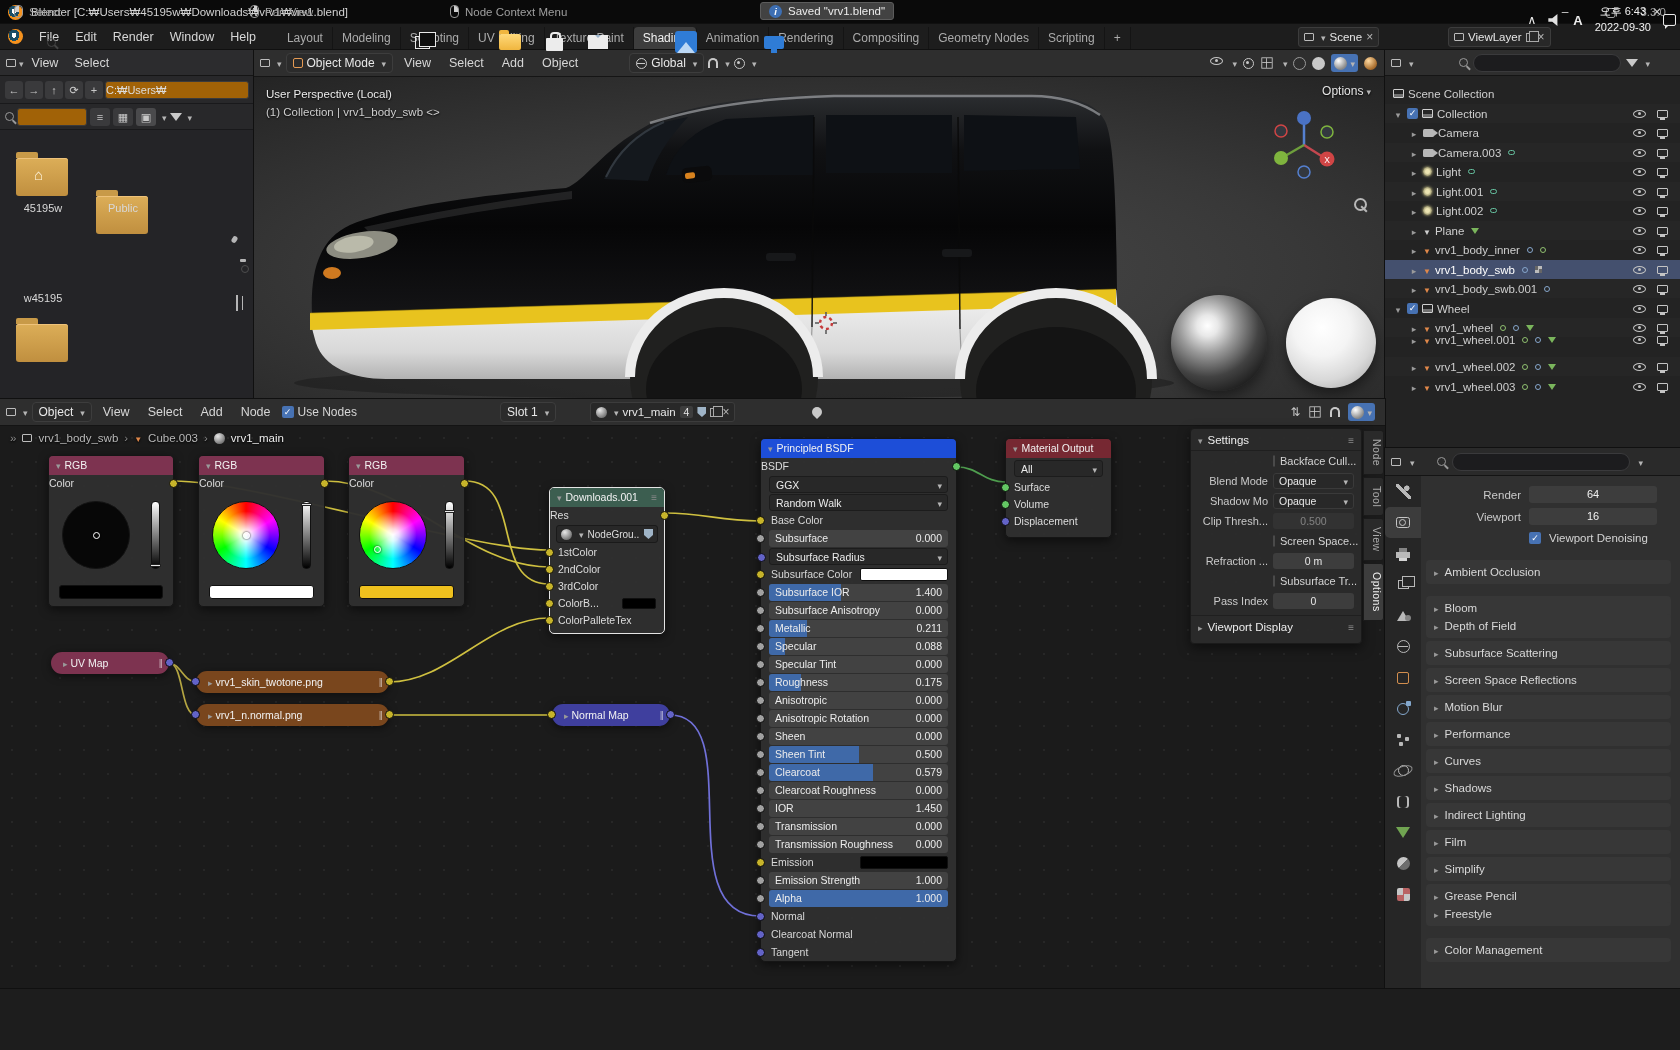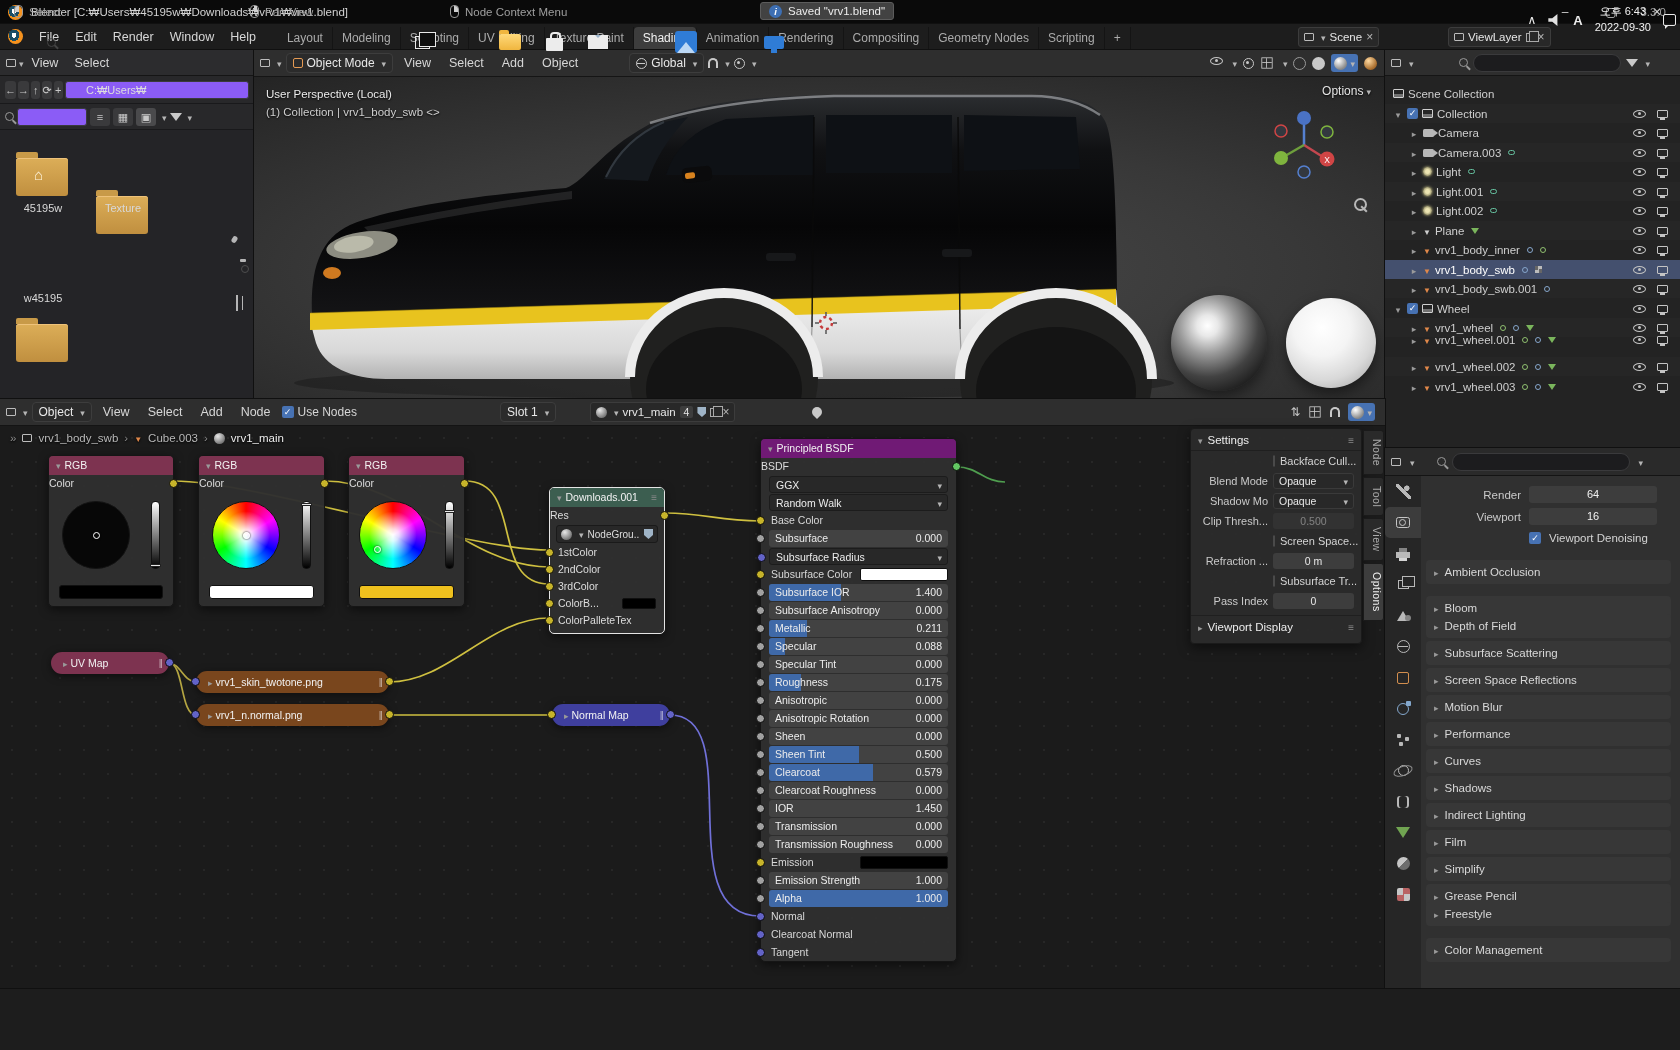--- a/index.html
+++ b/index.html
@@ -26,21 +26,21 @@
 .chip{display:flex;align-items:center;background:#282828;border:1px solid #3c3c3c;border-radius:3px;height:20px;font-size:11.5px;color:#e6e6e6;padding:0 5px;gap:4px}
 .ic-sq{width:10px;height:8px;border:1px solid #bcbcbc;border-radius:1px;display:inline-block}
 .dup{width:8px;height:9px;border:1px solid #a9a9a9;position:relative;display:inline-block}
 .dup::after{content:"";position:absolute;left:2px;top:-3px;width:8px;height:9px;border:1px solid #a9a9a9;background:#282828}
 
 #fb{left:0;top:50px;width:254px;height:349px;background:#242427}
 .fbhdr{position:absolute;left:0;top:0;width:254px;height:26px;background:#2c2c2e;display:flex;align-items:center;border-bottom:1px solid #151515}
 .fbrow2{position:absolute;left:0;top:26px;width:254px;height:28px;background:#28282a;display:flex;align-items:center;gap:2px;padding:0 5px;border-bottom:1px solid #19191b}
 .fbrow3{position:absolute;left:0;top:54px;width:254px;height:26px;background:#28282a;display:flex;align-items:center;gap:3px;padding:0 5px;border-bottom:1px solid #19191b}
 .navb{width:20px;height:18px;background:#3a3a3c;border-radius:3px;color:#c8c8c8;font-size:11px;text-align:center;line-height:18px}
-.fld{height:18px;background:#8b5cf6;border:1px solid #3a3a3c;border-radius:3px;color:#ddd;font-size:11px;padding:0 20px;line-height:16px}
+.fld{height:18px;background:#a16207;border:1px solid #3a3a3c;border-radius:3px;color:#ddd;font-size:11px;padding:0 0;line-height:16px}
 input.fld{outline:none}
 .lens{width:9px;height:9px;border:1.5px solid #9a9a9a;border-radius:50%;position:relative;display:inline-block;flex:none}
 .lens::after{content:"";position:absolute;width:5px;height:1.5px;background:#9a9a9a;transform:rotate(45deg);right:-4px;bottom:-2px}
 .folder{width:52px;height:38px;background:linear-gradient(#dcae58,#c08f3f);border-radius:3px;position:relative;box-shadow:inset 0 1px 0 #eec27a}
 .folder::before{content:"";position:absolute;top:-6px;left:0;width:22px;height:6px;background:#c89a48;border-radius:2px 2px 0 0}
 .folder.home::after{content:"⌂";position:absolute;color:#fff6e0;font-size:15px;left:18px;top:8px}
 .flabel{position:absolute;font-size:11px;color:#d8d8d8;width:70px;text-align:center}
 
 #vp{left:254px;top:50px;width:1131px;height:349px;background:#3a3a3a}
 .vphdr{position:absolute;left:0;top:0;width:1131px;height:27px;background:#2e2e2e;border-bottom:1px solid #151515;display:flex;align-items:center;gap:4px;padding:0 6px}
@@ -121,21 +121,21 @@
 .srow .val{position:absolute;right:6px;z-index:1}
 .drow{background:#282828;border:1px solid #1c1c1c}
 .drow .lab{margin-left:6px}
 .drow .cv{position:absolute;right:5px;top:0}
 .lrow .lab{margin-left:2px;color:#d8d8d8}
 .crow .sw{position:absolute;right:0;top:2px;width:88px;height:13px;border:1px solid #101010;border-radius:2px}
 .crow .lab{margin-left:2px;color:#d8d8d8}
 .sk{position:absolute;width:9px;height:9px;border:1px solid #0b0b0b;border-radius:50%;top:4px;z-index:3}
 .skl{left:-13px}.skr{right:-13px}
 .sk.c{background:#c7b42a}.sk.f{background:#a1a1a1}.sk.v{background:#6363c7}.sk.s{background:#63c763}
-.hdr-input{background:#7d3350}.hdr-tex{background:#79461d}.hdr-vec{background:#3f3f9e}.hdr-shader{background:#701a75}.hdr-group{background:#3c5e50}.hdr-out{background:#762832}
+.hdr-input{background:#7d3350}.hdr-tex{background:#79461d}.hdr-vec{background:#3f3f9e}.hdr-shader{background:#1d4ed8}.hdr-group{background:#3c5e50}.hdr-out{background:#762832}
 .pill{position:absolute;height:22px;line-height:22px;border-radius:11px;color:#f2f2f2;font-size:10.5px;padding:0 12px;box-shadow:0 2px 8px rgba(0,0,0,.5);white-space:nowrap}
 .pill .sk{top:6px}
 .pill .grip2{position:absolute;right:6px;top:0;opacity:.7;font-size:9px}
 .pill .grip2::after{content:"∥"}
 .wheel{position:absolute;left:13px;top:45px;width:68px;height:68px;border-radius:50%;border:1px solid #141414}
 .wheel.full{background:radial-gradient(closest-side,#fff 0%,rgba(255,255,255,.85) 18%,rgba(255,255,255,0) 72%),conic-gradient(#f00,#f0f,#00f,#0ff,#0f0,#ff0,#f00)}
 .wheel.dark{background:#070707}
 .wdot{position:absolute;width:7px;height:7px;border:1.5px solid #fff;border-radius:50%;box-shadow:0 0 2px #000}
 .vsl{position:absolute;right:13px;top:45px;width:9px;height:68px;border-radius:4px;background:linear-gradient(#fff,#000);border:1px solid #111}
 .vh{position:absolute;left:-2px;right:-2px;height:3px;background:#e8e8e8;border:1px solid #222}
@@ -300,21 +300,21 @@
       <span class="navb">≡</span>
       <span class="navb">▦</span>
       <span class="navb" style="background:#4a4a4c">▣</span>
       <span class="cv"></span>
       <span class="funnel"></span>
       <span class="cv"></span>
     </div>
     <div class="folder home ab" style="left:16px;top:108px"></div>
     <span class="flabel ab" style="left:8px;top:152px">45195w</span>
     <div class="folder ab" style="left:96px;top:108px"></div>
-    <span class="flabel ab" style="left:88px;top:152px">Texture</span>
+    <span class="flabel ab" style="left:88px;top:152px">Public</span>
     <div class="folder ab" style="left:16px;top:198px"></div>
     <span class="flabel ab" style="left:8px;top:242px">w45195</span>
   </div>
 
   <div id="vp" class="reg">
     <svg class="ab" style="left:0;top:27px" width="1131" height="322" viewBox="0 0 1131 322">
       <defs>
         <radialGradient id="bgv" cx="50%" cy="60%" r="78%">
             <stop offset="0%" stop-color="#4a4a4a"></stop>
             <stop offset="55%" stop-color="#383838"></stop>
@@ -862,20 +862,30 @@
             </span>
             <span class="sk f skl"></span>
             <span class="lab">Alpha</span>
             <span class="val">1.000</span>
           </div>
         <div class="prow lrow"><span class="sk v skl"></span><span class="lab">Normal</span></div>
         <div class="prow lrow"><span class="sk v skl"></span><span class="lab">Clearcoat Normal</span></div>
         <div class="prow lrow"><span class="sk v skl"></span><span class="lab">Tangent</span></div>
       </div>
 
+      <div class="node" style="left:1005px;top:12px;width:107px;height:100px">
+        <div class="nhead hdr-out">
+            <span class="expo"></span>
+            <span style="white-space:nowrap">Material Output</span>
+          </div>
+        <div class="prow drow" style="margin:2px 8px"><span class="lab">All</span><span class="cv"></span></div>
+        <div class="grow"><span class="sk s skl"></span><span>Surface</span></div>
+        <div class="grow"><span class="sk s skl"></span><span>Volume</span></div>
+        <div class="grow"><span class="sk v skl"></span><span>Displacement</span></div>
+      </div>
     </div>
 
     <div id="npanel">
       <div class="nphdr">
           <span class="expo"></span>
           <span>Settings</span>
           <span class="grp" style="margin-left:auto"></span>
         </div>
       <div class="nprow">
           <span class="nplab"></span>

